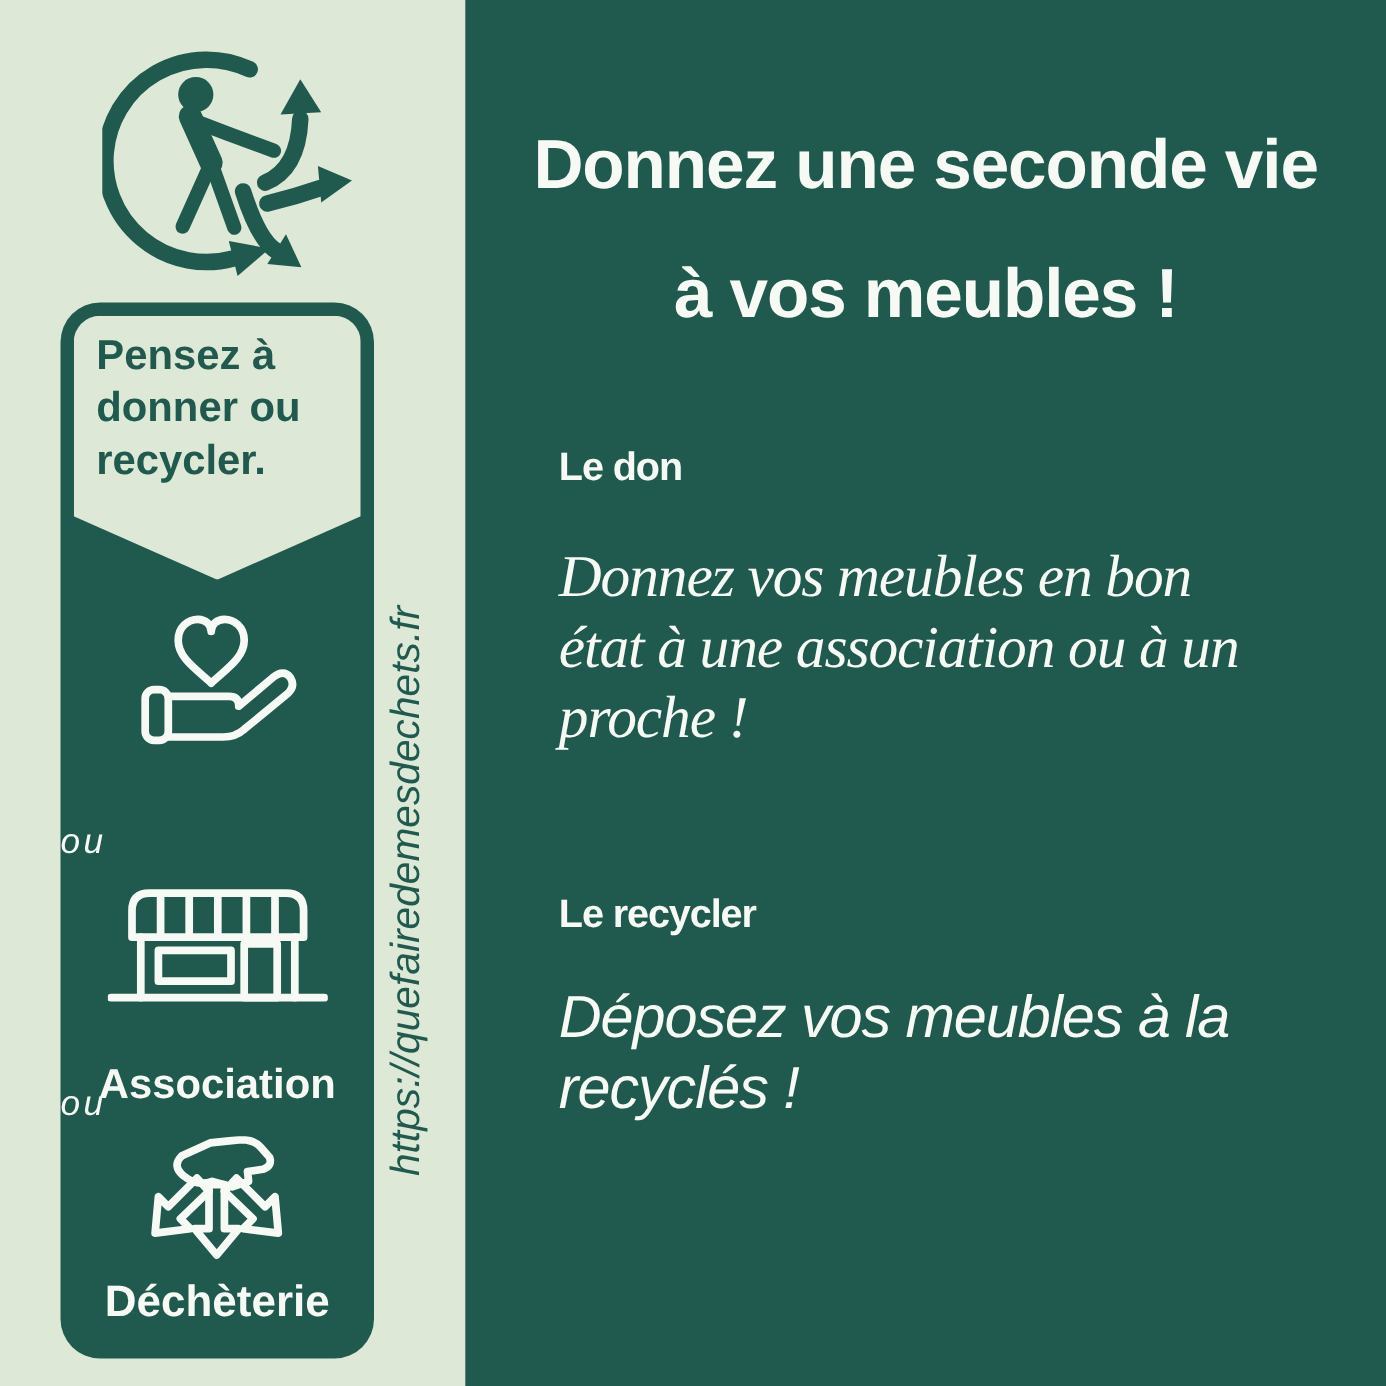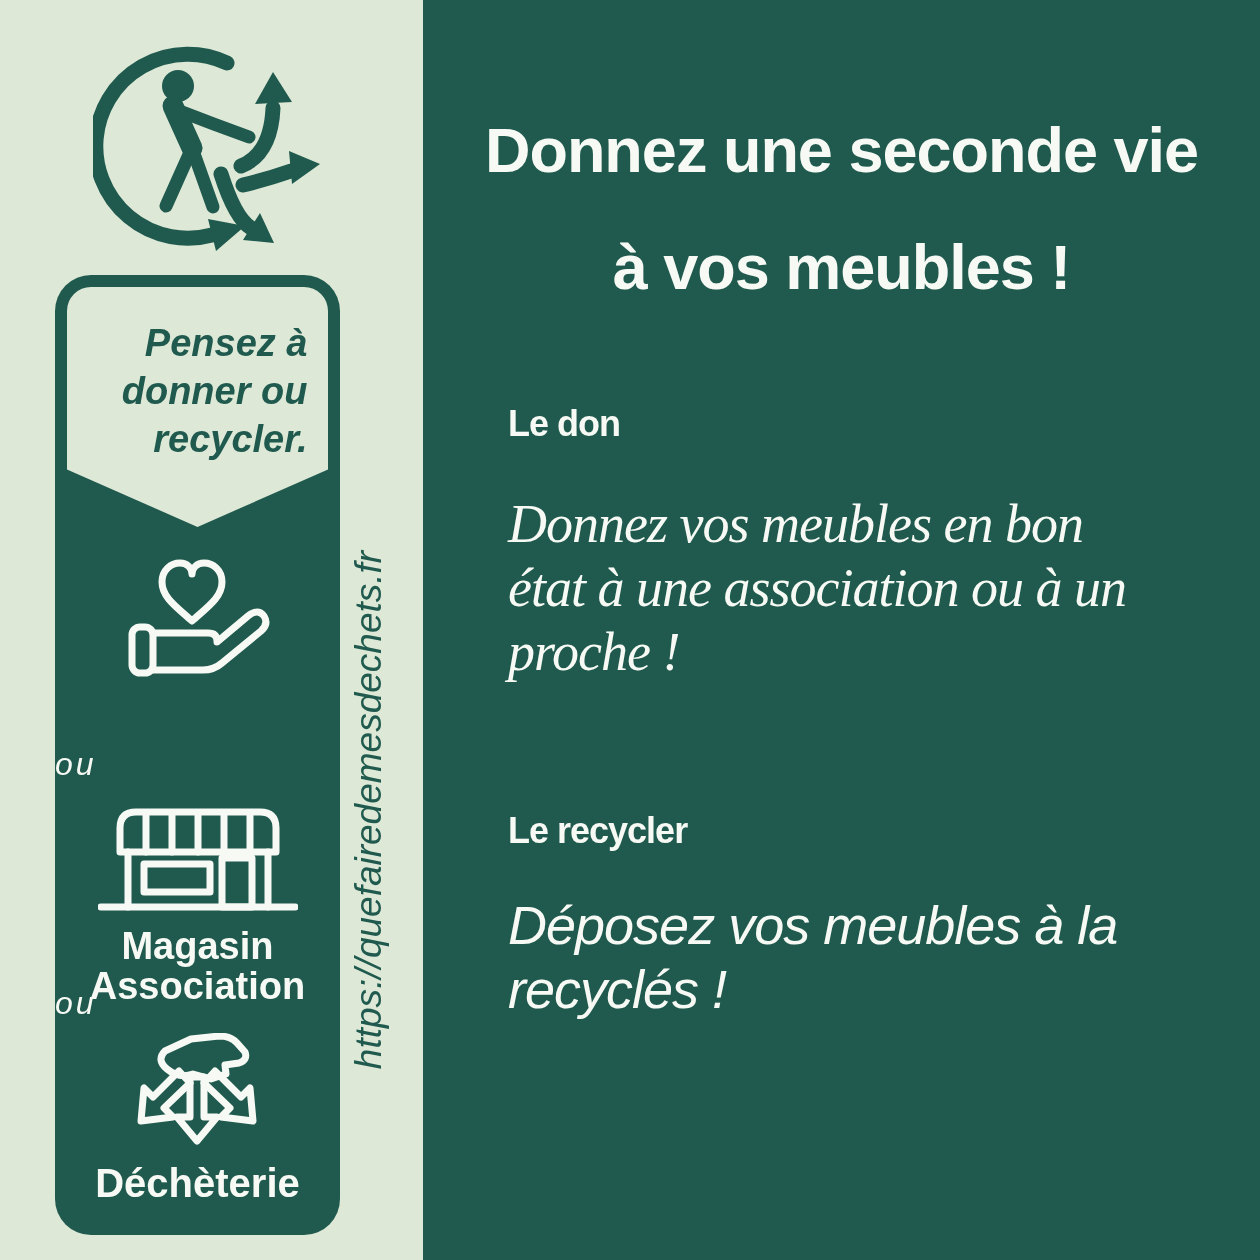--- a/index.html
+++ b/index.html
@@ -29,21 +29,21 @@
 
   
   .left-panel{position:absolute;left:0;top:0;width:423px;height:1260px;background:var(--light-sage);}
   .triman{position:absolute;left:93px;top:46px;}
 
   .banner{position:absolute;left:55px;top:275px;width:285px;height:960px;background:var(--dark-green);
     border-radius:36px;}
   .banner-light{position:absolute;left:12px;right:12px;top:12px;height:240px;background:var(--light-sage);
     border-radius:24px 24px 0 0;
     clip-path:polygon(0 0,100% 0,100% 76%,50% 100%,0 76%);
-    text-align:right;padding-top:32px;font-style:italic;}
+    text-align:left;padding-top:12px;}
   .banner-text{color:var(--dark-green);font-weight:bold;font-size:38px;line-height:48px;width:220px;margin:0 auto;}
 
   .opt-icon{position:absolute;}
   #icon-association{left:63px;top:276px;}
   #icon-magasin{left:43px;top:531px;}
   #icon-dechetterie{left:72px;top:758px;}
   .opt-label{position:absolute;left:0;width:100%;text-align:center;color:var(--text-light);
     font-weight:bold;font-size:38px;white-space:nowrap;}
   #label-association{top:690px;}
   #label-magasin{top:650px;}
@@ -100,21 +100,20 @@
       <div class="opt-sep" id="sep-1">ou</div>
 
       <svg class="opt-icon" id="icon-magasin" width="200" height="110" viewBox="0 0 200 110">
         <path class="w-stroke" d="M 22 46 L 22 22 Q 22 6 38 6 L 162 6 Q 178 6 178 22 L 178 46 Z"></path>
         <path class="w-stroke" stroke-width="6" d="M 48 9 V 46 M 74 9 V 46 M 100 9 V 46 M 126 9 V 46 M 152 9 V 46"></path>
         <path class="w-stroke" d="M 30 46 V 101 M 170 46 V 101"></path>
         <rect class="w-stroke" x="46" y="58" width="66" height="28"></rect>
         <rect class="w-stroke" x="124" y="52" width="30" height="49"></rect>
         <path class="w-stroke" stroke-width="8" d="M 3 101 H 197"></path>
       </svg>
-      <div class="opt-label" id="label-magasin">Magasin</div>
 
       <div class="opt-sep" id="sep-2">ou</div>
 
       <svg class="opt-icon" id="icon-dechetterie" width="140" height="120" viewBox="0 0 140 120">
         <path class="w-stroke" stroke-width="5.5" d="M 63 44 L 63 84 L 50 84 L 70 108 L 90 84 L 77 84 L 77 44 Z"></path>
         <path class="w-stroke" stroke-width="5.5" d="M 52 38 L 26 64 L 17 55 L 14 88 L 46 84 L 37 75 L 63 50 Z"></path>
         <path class="w-stroke" stroke-width="5.5" d="M 88 38 L 114 64 L 123 55 L 126 88 L 94 84 L 103 75 L 77 50 Z"></path>
         <path class="w-stroke" stroke-width="5.5" d="M 40 36 Q 29 27 38 18 L 64 6 L 92 3 Q 104 3 110 10 L 118 19 Q 121 27 112 30 L 98 32 L 99 41 L 84 46 L 66 41 Q 52 46 40 36 Z"></path>
       </svg>
       <div class="opt-label" id="label-dechetterie">Déchèterie</div>

